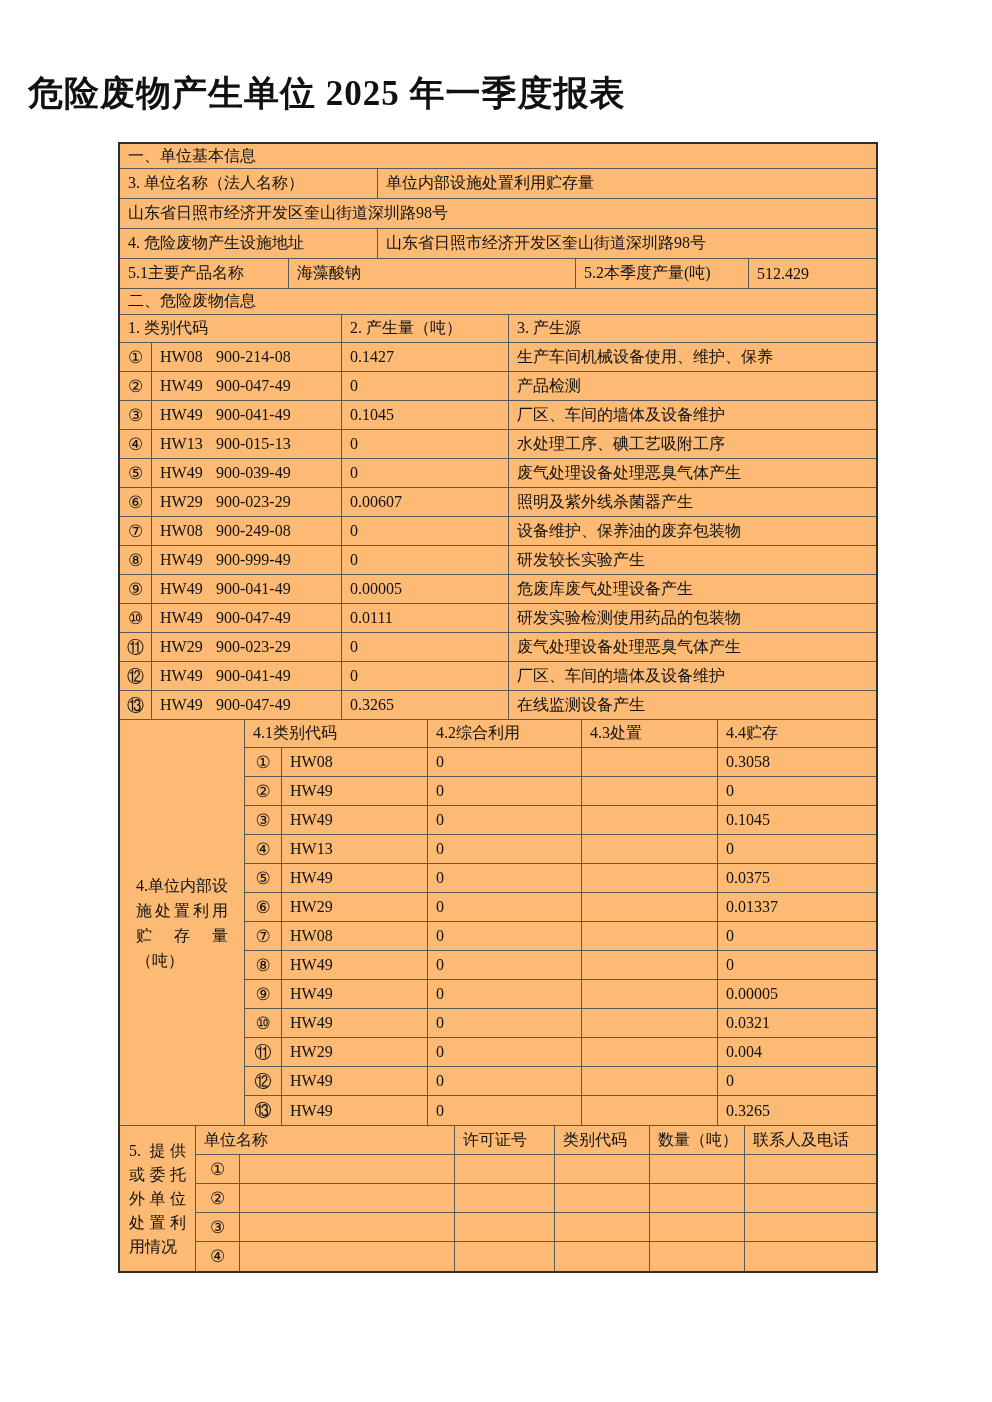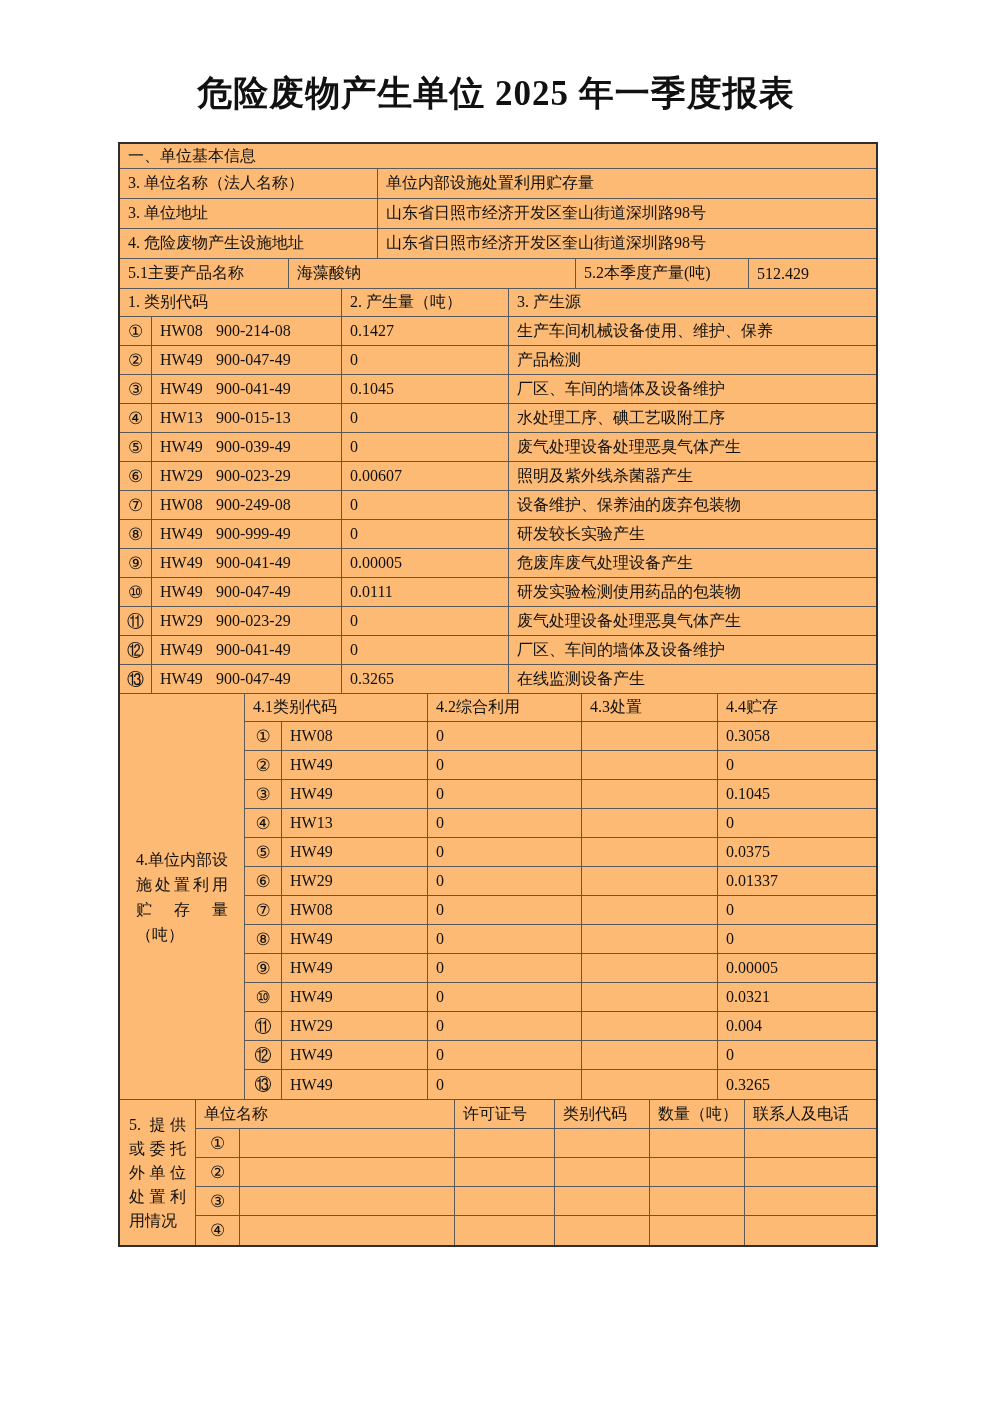--- a/index.html
+++ b/index.html
@@ -4,21 +4,21 @@
 <style>
   html,body{margin:0;padding:0;background:#ffffff;}
   body{
     width:992px;height:1402px;
     font-family:"Liberation Serif","DejaVu Serif",serif;
     color:#111111;
   }
   .page{position:relative;width:992px;height:1402px;background:#ffffff;overflow:hidden;}
   .title{
     margin:0;padding-top:70px;height:48px;line-height:48px;
-    text-align:center;font-size:35px;font-weight:700;letter-spacing:1px;
+    text-align:left;font-size:35px;font-weight:700;letter-spacing:1px;padding-left:28px;
   }
   .form{
     margin:24px 0 0 118px;width:760px;
     border:2px solid #2e2e2e;box-sizing:border-box;
     background:#fdba74;
   }
   .row{display:flex;box-sizing:border-box;border-bottom:1px solid #5a5a5a;}
   .h25{height:25px}.h26{height:26px}.h28{height:28px}.h29{height:29px}.h30{height:30px}
   .cell{
     box-sizing:border-box;border-right:1px solid #5a5a5a;
@@ -67,35 +67,37 @@
 
     <div class="row h25">
       <div class="cell sec-heading">一、单位基本信息</div>
     </div>
 
     <div class="row h30">
       <div class="cell c-label1">3. 单位名称（法人名称）</div>
       <div class="cell grow">单位内部设施处置利用贮存量</div>
     </div>
     <div class="row h30">
-      <div class="cell c-label1">3. 单位地址</div>
       <div class="cell grow">山东省日照市经济开发区奎山街道深圳路98号</div>
     </div>
     <div class="row h30">
       <div class="cell c-label1">4. 危险废物产生设施地址</div>
       <div class="cell grow">山东省日照市经济开发区奎山街道深圳路98号</div>
     </div>
 
     <div class="row h30">
       <div class="cell c-p1">5.1主要产品名称</div>
       <div class="cell c-p2">海藻酸钠</div>
       <div class="cell c-p3">5.2本季度产量(吨)</div>
       <div class="cell grow">512.429</div>
     </div>
 
+    <div class="row h26">
+      <div class="cell sec-heading">二、危险废物信息</div>
+    </div>
 
     <div class="row h28">
       <div class="cell c-h1">1. 类别代码</div>
       <div class="cell c-h2">2. 产生量（吨）</div>
       <div class="cell grow">3. 产生源</div>
     </div>
 
     <div class="row h29">
       <div class="cell c-circle">①</div>
       <div class="cell c-code">

